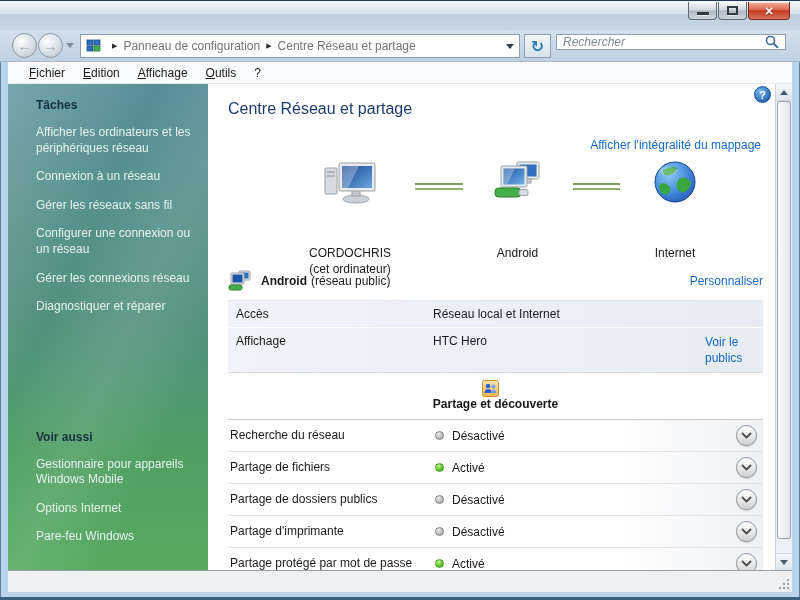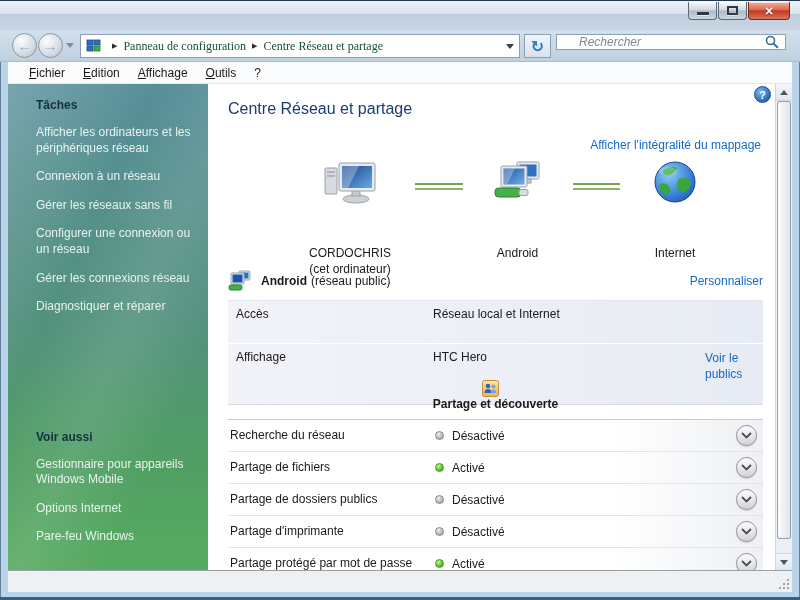--- a/index.html
+++ b/index.html
@@ -33,28 +33,28 @@
     border:1px solid #8b98a5; color:#96a3af; display:flex; align-items:center; justify-content:center;
     font-size:14px; cursor:pointer; }
   .nav-btn.back { left:12px; }
   .nav-btn.fwd { left:38px; }
   .nav-drop { position:absolute; left:66px; top:13px; width:0; height:0;
     border-left:4px solid transparent; border-right:4px solid transparent; border-top:5px solid #7e8b98; }
   .address-bar { position:absolute; left:80px; top:4px; width:440px; height:24px; background:#fff;
     border:1px solid #8ba0b5; display:flex; align-items:center; cursor:pointer; }
   .addr-icon { margin:0 4px 0 5px; display:flex; }
   .crumb-arrow { font-size:7px; color:#2b2b2b; margin:0 6px; }
-  .crumb { color:#14532d; white-space:nowrap;font-family:Liberation Serif, serif; }
+  .crumb { color:#737373; white-space:nowrap; }
   .addr-dropdown { margin-left:auto; width:18px; height:22px; display:flex; align-items:center; justify-content:center; cursor:pointer; }
   .addr-dropdown i { width:0; height:0; border-left:4px solid transparent; border-right:4px solid transparent; border-top:5px solid #39424b; }
   .refresh-btn { position:absolute; left:524px; top:4px; width:27px; height:24px;
     border:1px solid #8ba0b5; background:linear-gradient(#f2f6fa,#d8e2ec);
     display:flex; align-items:center; justify-content:center; color:#2f7cc4; font-size:16px; font-weight:bold; cursor:pointer; }
   .search-box { position:absolute; left:556px; top:4px; width:230px; height:16px; background:#fff;
-    border:1px solid #8ba0b5; display:flex; align-items:center;padding-left:16px; }
+    border:1px solid #8ba0b5; display:flex; align-items:center; }
   .search-box input { flex:1; border:none; outline:none; height:100%; padding:0 6px;
     font:12px "Liberation Sans","DejaVu Sans",sans-serif; background:transparent; }
   .search-box input::placeholder { font-style:italic; color:#7d8893; }
   .magnifier { margin-right:6px; display:flex; }
 
   
   .menubar { position:absolute; left:8px; top:62px; right:8px; height:22px; background:#fafbfc;
     border-bottom:1px solid #e6e8ea; display:flex; align-items:center; padding-left:12px; }
   .menu-item { display:inline-block; padding:2px 9px; cursor:pointer; }
   .menu-item::first-letter { text-decoration:underline; }
@@ -91,21 +91,21 @@
 
   
   .net-section { position:absolute; top:186px; left:18px; right:12px; }
   .net-header { display:flex; align-items:center; margin-bottom:8px; }
   .net-icon { margin-right:9px; display:flex; }
   .net-name { font-weight:bold; }
   .net-kind { margin-left:4px; }
   .net-custom { margin-left:auto; }
   .net-table { background: linear-gradient(to right, #f1f3f8, #e7ebf3);
     border-top:1px solid #e2e6ec; border-bottom:1px solid #d7dbe1; }
-  .net-row { display:grid; grid-template-columns:197px 1fr 85px; padding:6px 0 22px 8px; border-bottom:1px solid #fff; }
+  .net-row { display:grid; grid-template-columns:197px 1fr 85px; padding:6px 0 6px 8px; border-bottom:1px solid #fff; }
   .net-row:last-child { border-bottom:none; }
   .net-action { width:58px; margin-left:auto; line-height:1.35; }
 
   
   .share-section { position:absolute; top:296px; left:18px; right:12px; }
   .share-header { display:flex; align-items:center; padding-bottom:8px; border-bottom:1px solid #c9c9c9;flex-direction:column; }
   .share-icon { margin-right:10px; display:flex; }
   .share-title { font-weight:bold; }
   .share-row { display:grid; grid-template-columns:205px 1fr 40px; align-items:center;
     padding:5px 0 5px 2px; border-bottom:1px solid #e4e4e4; min-height:27px;

